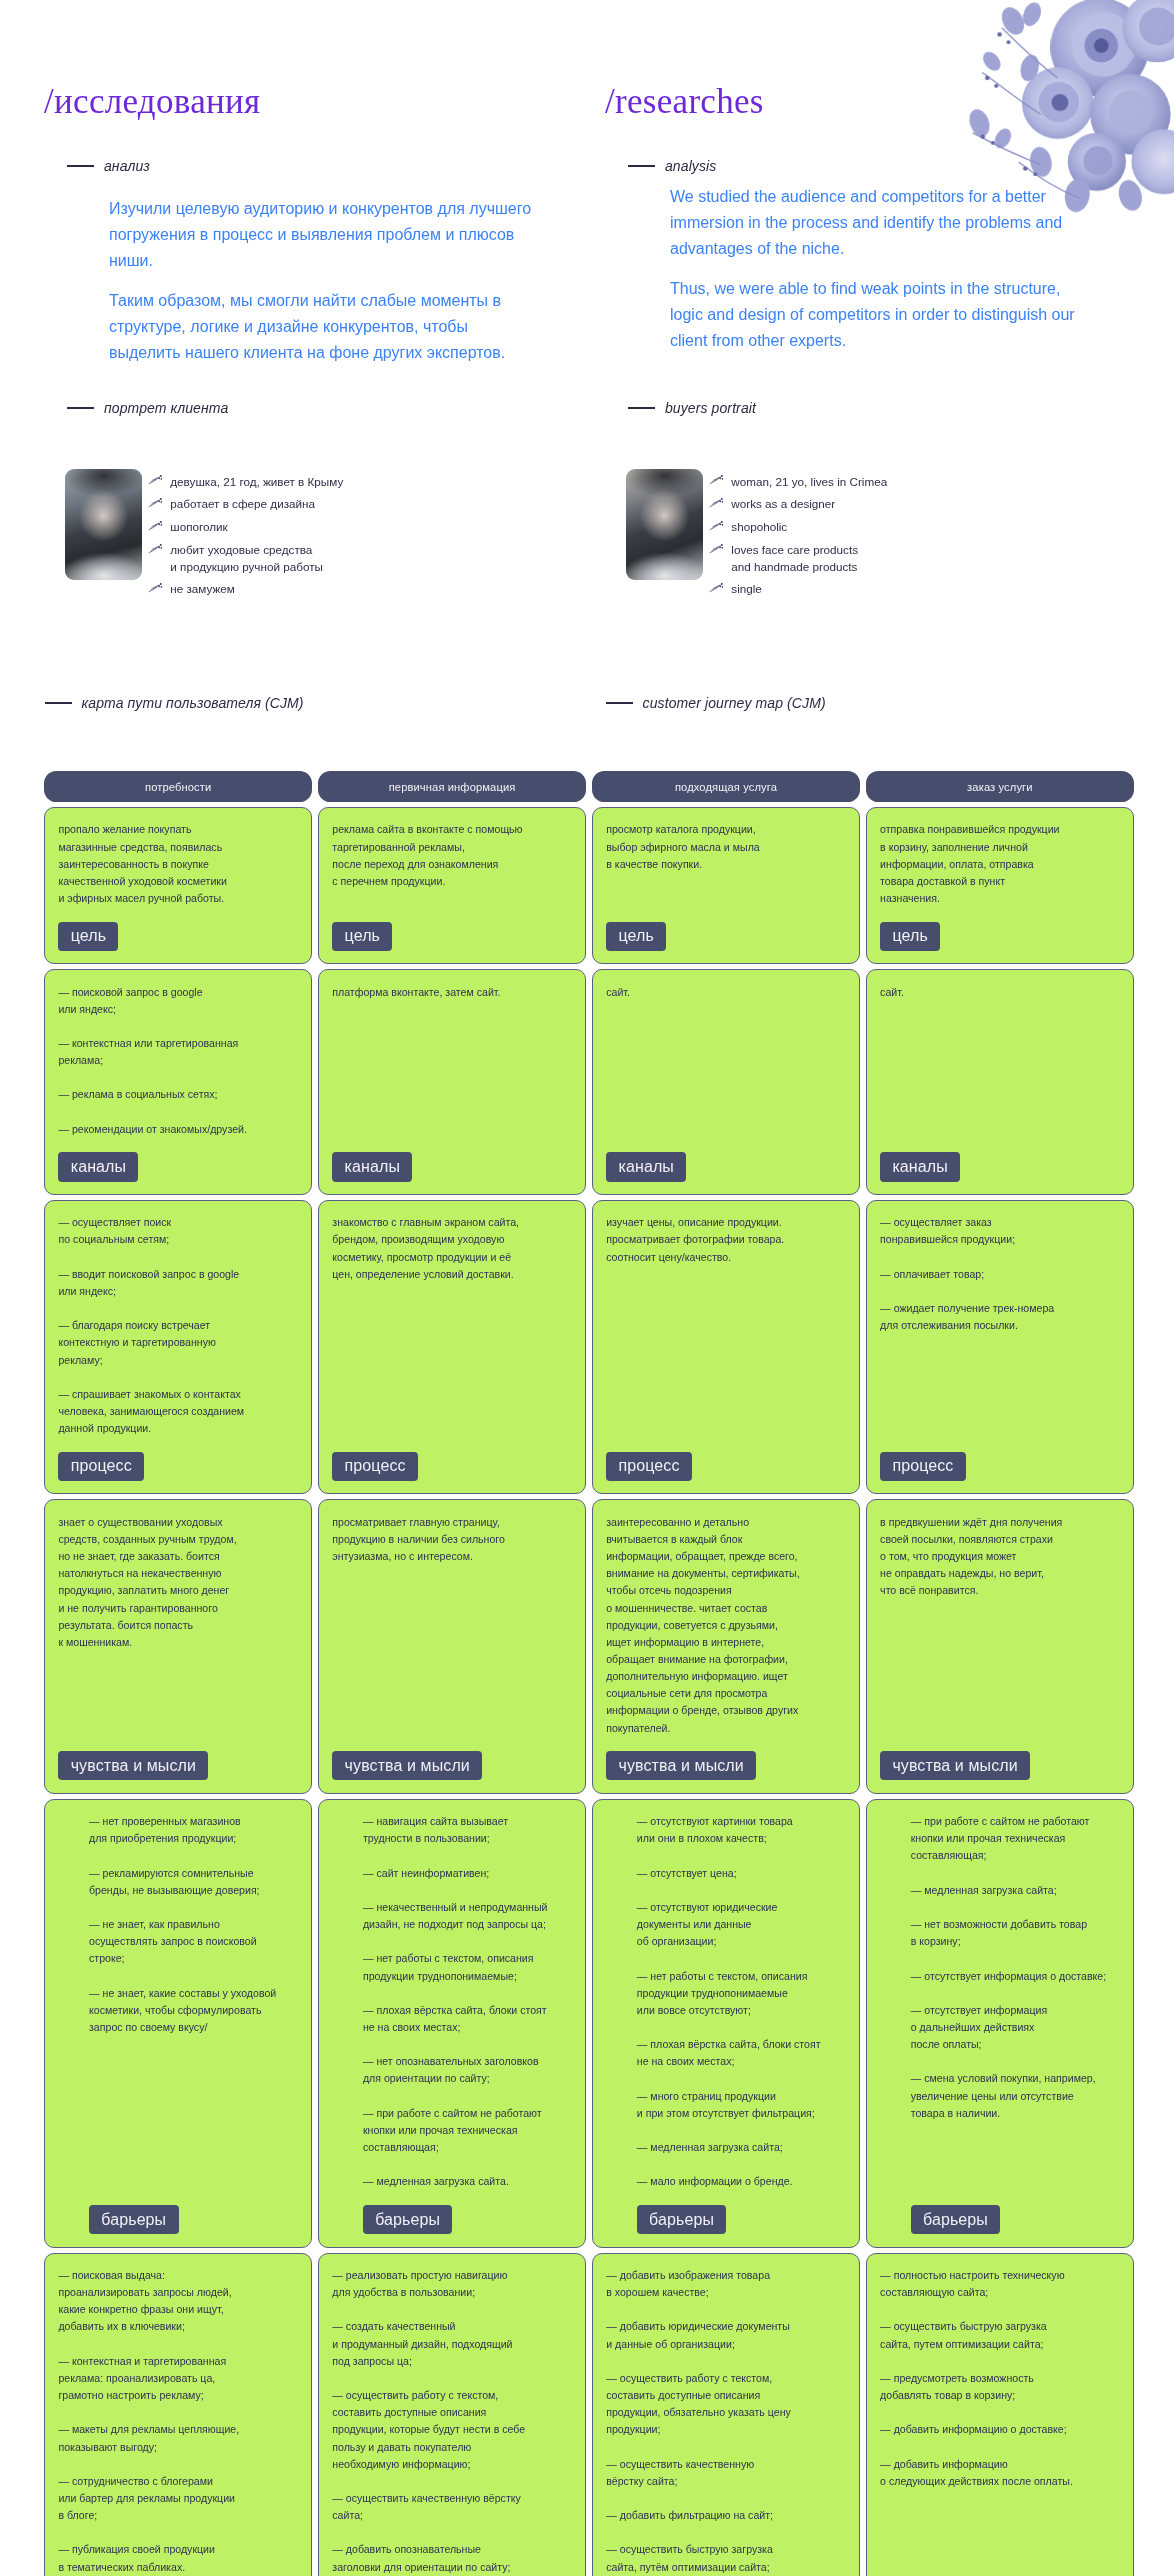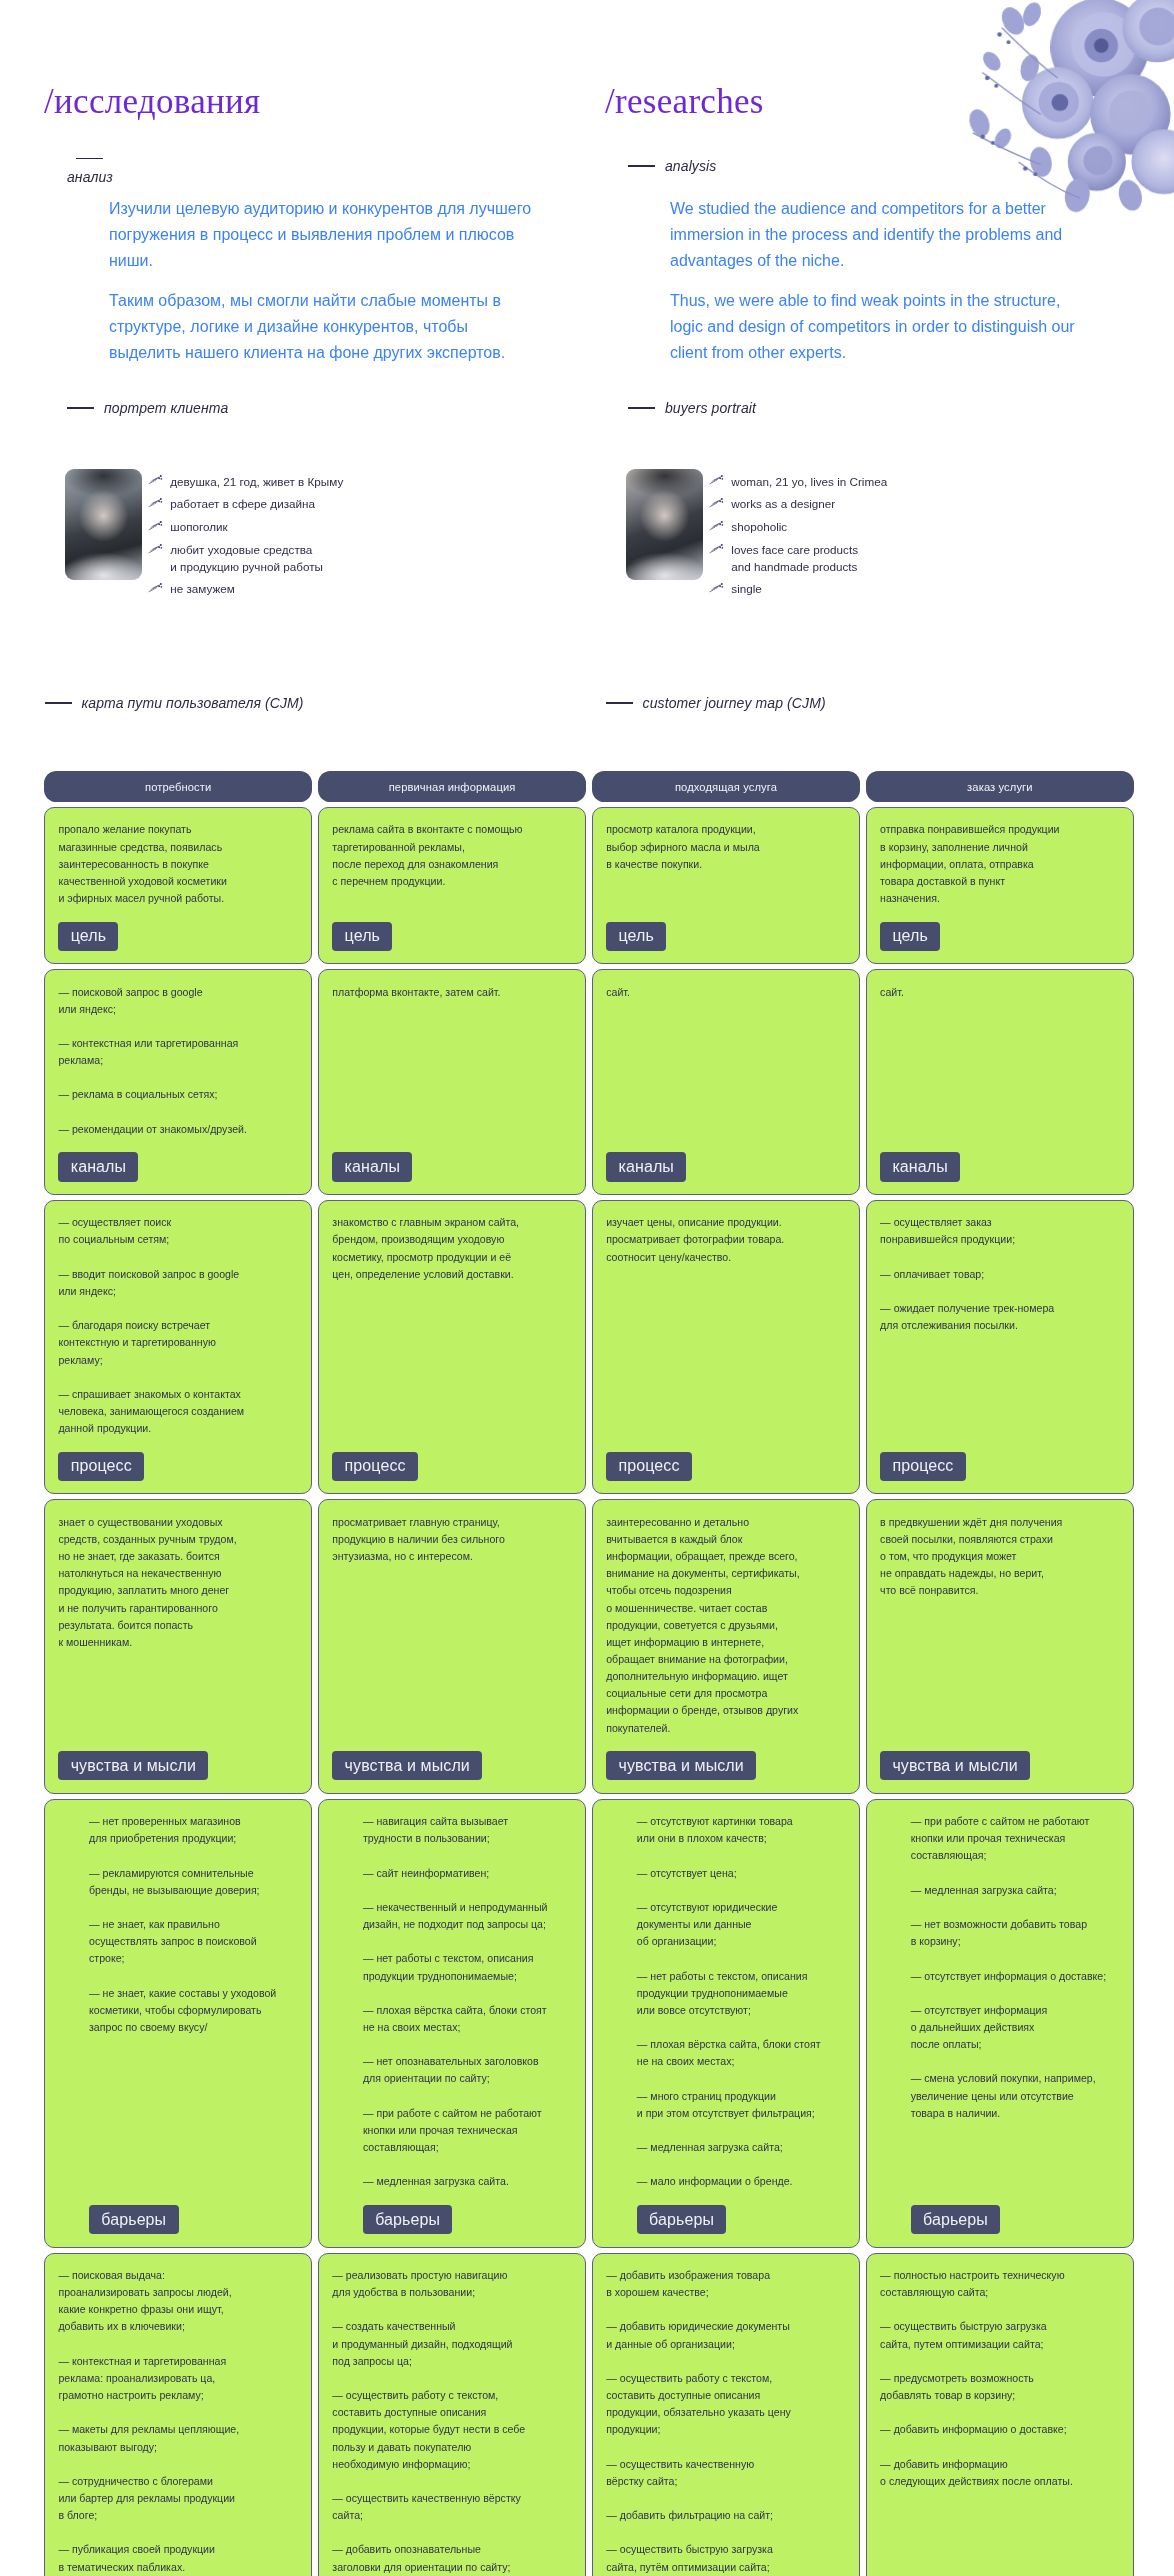--- a/index.html
+++ b/index.html
@@ -223,21 +223,21 @@
       </g>
     </g>
   </svg>
 </div>
 
 <div class="top-grid">
 
   <div class="col-ru">
     <h1 class="big-title" style="position:absolute;left:0;top:84px;">/исследования</h1>
 
-    <div class="sec-label" style="position:absolute;left:22.4px;top:158px;flex-direction:column;">
+    <div class="sec-label" style="position:absolute;left:22.4px;top:158px;">
       <span class="dash"></span>
       <span class="txt">анализ</span>
     </div>
 
     <div style="position:absolute;left:65px;top:196px;width:442px;">
       <p class="body-para">Изучили целевую аудиторию и конкурентов для лучшего погружения в процесс и выявления проблем и плюсов ниши.</p>
       <p class="body-para">Таким образом, мы смогли найти слабые моменты в структуре, логике и дизайне конкурентов, чтобы выделить нашего клиента на фоне других экспертов.</p>
     </div>
 
     <div class="sec-label" style="position:absolute;left:22.4px;top:400px;">
@@ -344,21 +344,21 @@
   </div>
 
   <div class="col-en">
     <h1 class="big-title" style="position:absolute;left:0;top:84px;">/researches</h1>
 
     <div class="sec-label" style="position:absolute;left:22.4px;top:158px;">
       <span class="dash"></span>
       <span class="txt">analysis</span>
     </div>
 
-    <div style="position:absolute;left:65px;top:196px;width:447px;">
+    <div style="position:absolute;left:65px;top:184px;width:447px;">
       <p class="body-para">We studied the audience and competitors for a better immersion in the process and identify the problems and advantages of the niche.</p>
       <p class="body-para">Thus, we were able to find weak points in the structure, logic and design of competitors in order to distinguish our client from other experts.</p>
     </div>
 
     <div class="sec-label" style="position:absolute;left:22.4px;top:400px;">
       <span class="dash"></span>
       <span class="txt">buyers portrait</span>
     </div>
 
     <div class="portrait-row" style="position:absolute;left:21px;top:442px;">

